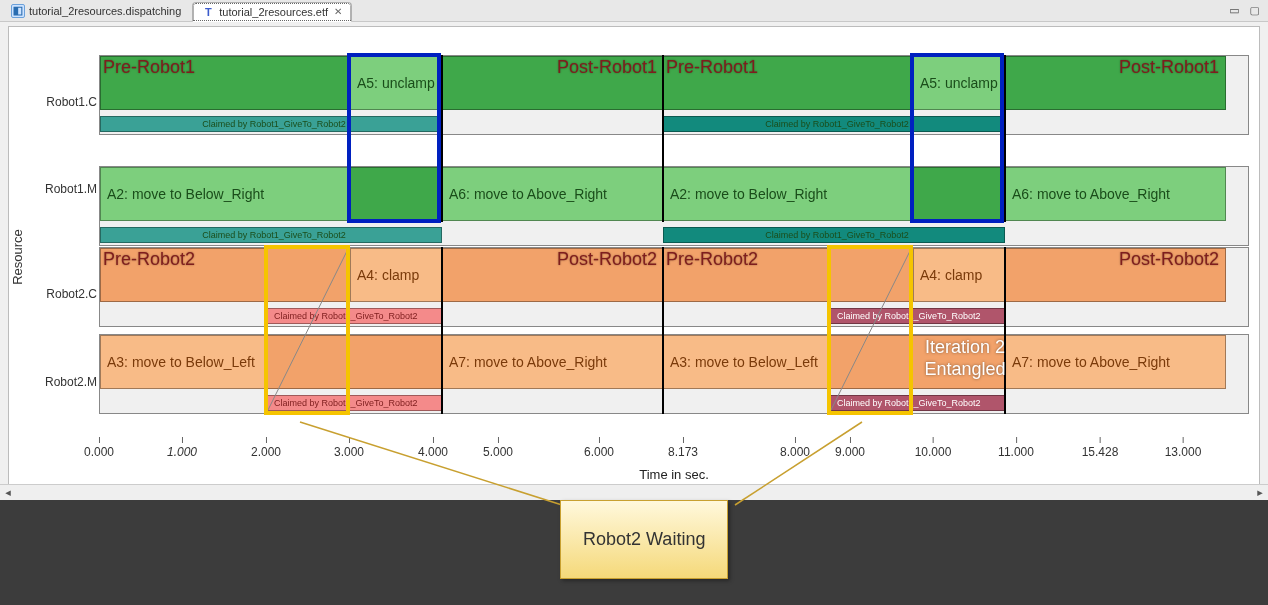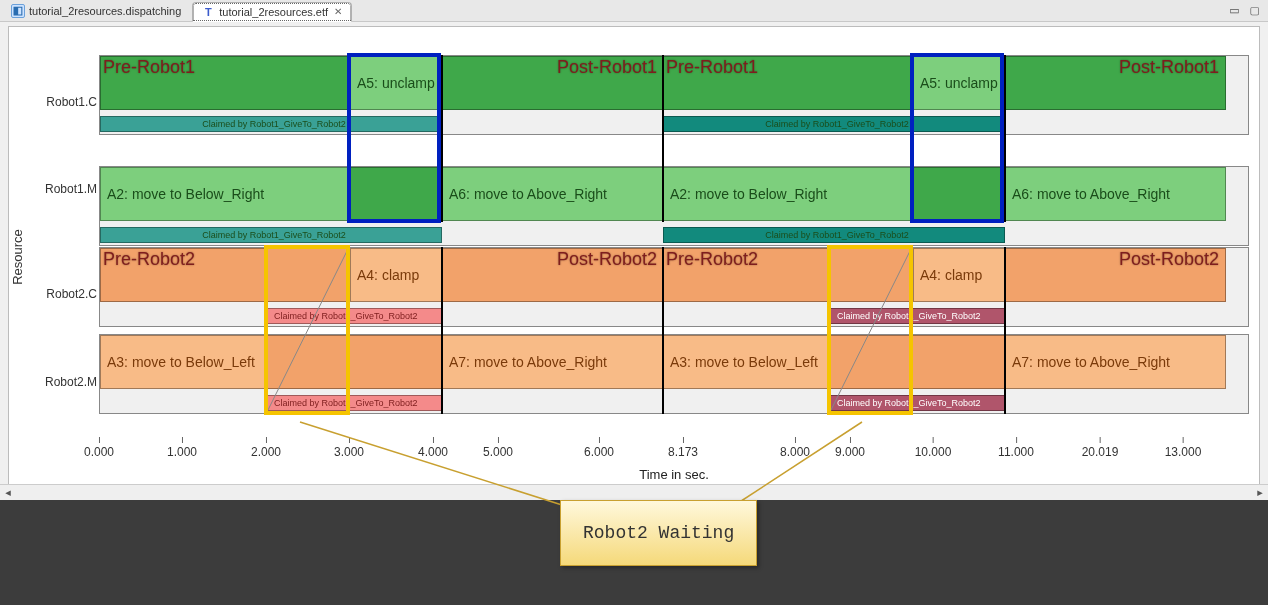--- a/index.html
+++ b/index.html
@@ -200,22 +200,21 @@
     cursor: pointer;
   }
   .scrollbar-h .track { flex: 1; height: 100%; }
   .callout {
     position: absolute;
     background: linear-gradient(#fff8dc, #f5d97a);
     border: 1px solid #c8a030;
     box-shadow: 2px 2px 4px rgba(0,0,0,0.35);
     font-size: 18px;
     color: #333;
-    padding: 22px 22px;
-    font-family: Liberation Mono, monospace;
+    padding: 28px 22px;
   }
   .diagline {
     stroke: #888;
     stroke-width: 1;
   }
   .divider-v {
     position: absolute;
     width: 2px;
     background: #000;
   }
@@ -323,36 +322,39 @@
       <div class="phase-label" style="left:458px;top:212px;">Post-Robot2</div>
       <div class="phase-label" style="left:567px;top:212px;">Pre-Robot2</div>
       <div class="phase-label" style="left:1020px;top:212px;">Post-Robot2</div>
 
       <div class="blue-rect" style="left:248px;top:16px;width:94px;height:170px;"></div>
       <div class="blue-rect" style="left:811px;top:16px;width:94px;height:170px;"></div>
 
       <div class="yellow-rect" style="left:165px;top:208px;width:86px;height:170px;"></div>
       <div class="yellow-rect" style="left:728px;top:208px;width:86px;height:170px;"></div>
 
+      <div class="entangled" style="left:816px;top:300px;width:100px;">
+        <span>Iteration 2 Entangled</span>
+      </div>
     </div>
 
     <div class="x-axis">
       <div class="tick" style="left:0px;">0.000</div>
-      <div class="tick" style="left:83px;">1.000</div>
+      <div class="tick" style="left:83px;font-style:italic;">1.000</div>
       <div class="tick" style="left:167px;">2.000</div>
       <div class="tick" style="left:250px;">3.000</div>
       <div class="tick" style="left:334px;">4.000</div>
       <div class="tick" style="left:399px;">5.000</div>
       <div class="tick" style="left:500px;">6.000</div>
       <div class="tick" style="left:584px;">8.173</div>
       <div class="tick" style="left:667px;margin-left:29px;">8.000</div>
       <div class="tick" style="left:751px;">9.000</div>
       <div class="tick" style="left:834px;">10.000</div>
       <div class="tick" style="left:917px;">11.000</div>
-      <div class="tick" style="left:1001px;">20.019</div>
+      <div class="tick" style="left:1001px;">15.428</div>
       <div class="tick" style="left:1084px;">13.000</div>
       <div class="x-axis-label">Time in sec.</div>
     </div>
   </div>
 
   <div class="scrollbar-h">
     <div class="arrow">◂</div>
     <div class="track"></div>
     <div class="arrow">▸</div>
   </div>

